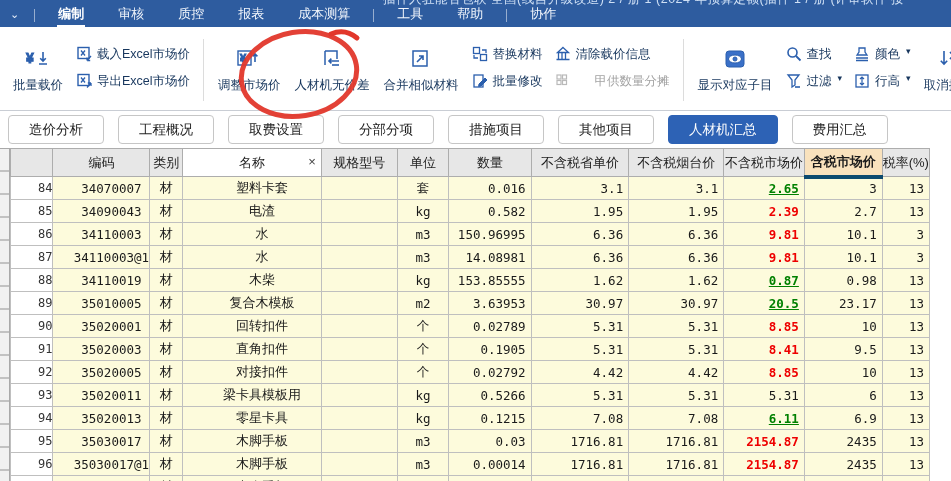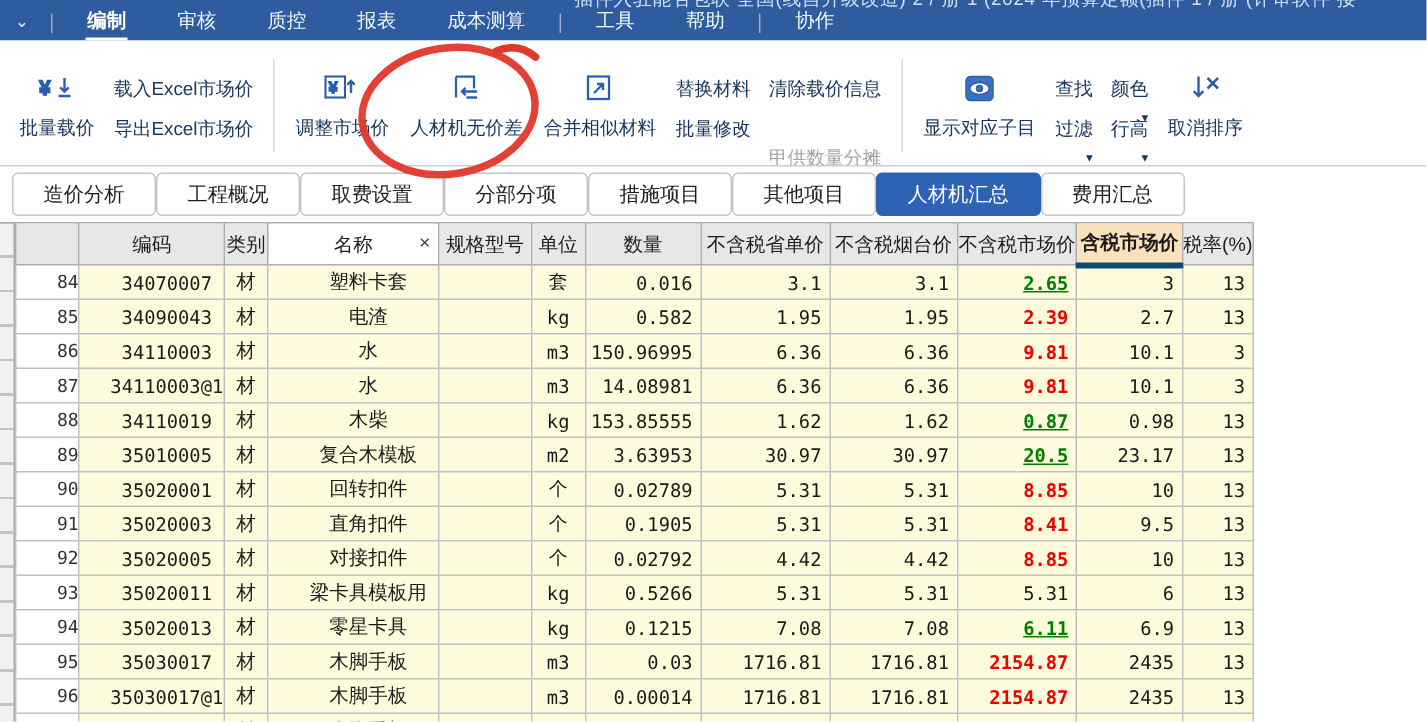--- a/index.html
+++ b/index.html
@@ -22,38 +22,38 @@
   
   .toolbar { position:absolute; top:27px; left:0; width:951px; height:83px; background:#fff;
     display:flex; align-items:center; padding:2px 0 0 6px; color:#17365d; overflow:hidden; }
   .tb-sep { width:1px; height:62px; background:#dcdcdc; margin:0 7px; flex:0 0 auto; }
   .tb-big { display:flex; flex-direction:column; align-items:center; justify-content:center;
     padding:2px 7px; cursor:pointer; flex:0 0 auto; }
   .tb-big .ic { height:28px; display:flex; align-items:center; justify-content:center; }
   .tb-big .lb { font-size:12.5px; margin-top:3px; }
   .tb-stack { display:flex; flex-direction:column; justify-content:center; gap:7px;
     padding:0 6px; flex:0 0 auto; }
-  .tb-mini { display:flex; align-items:flex-end; gap:5px; font-size:12.5px; cursor:pointer; height:20px;flex-direction:column; }
+  .tb-mini { display:flex; align-items:flex-start; gap:5px; font-size:12.5px; cursor:pointer; height:20px; }
   .tb-mini.disabled { color:#a3a3a3;gap:24px; }
   .tb-mini.disabled svg * { stroke:#b9b9b9 !important; fill-opacity:.4; }
   .caret { font-size:9px; color:#17365d; margin-left:1px; }
   svg.tbic { display:block; }
   svg.tbic * { stroke:#2b5fad; }
 
   
   .page-tabs { position:absolute; top:110px; left:0; width:951px; height:38px;
     border-top:1px solid #c9cdd4; background:#fff; display:flex; align-items:center;
-    padding-left:8px; }
+    padding-left:8px; gap:14px; }
   .ptab { height:29px; min-width:96px; padding:0 20px; display:flex; align-items:center;
     justify-content:center; font-size:13.5px; color:#1d1d1d; background:#fff;
     border:1px solid #c6c6c6; border-radius:4px; cursor:pointer; white-space:nowrap; }
   .ptab.active { background: var(--tab-blue,#2d62b5); color:#fff; border-color: var(--tab-blue,#2d62b5); }
 
   
-  .table-wrap { position:absolute; top:148px; left:0; width:836px; height:333px; display:flex; }
+  .table-wrap { position:absolute; top:148px; left:0; width:930px; height:333px; display:flex; }
   .left-strip { flex:0 0 10px; background:#f1f1f1; border-right:1px solid #a9a9a9; border-top:1px solid #a9a9a9;
     background-image:repeating-linear-gradient(to bottom, transparent 0 21px, #c2c2c2 21px 23px); }
   .grid-clip { flex:1; overflow:hidden; background:#fff; }
   table.grid { border-collapse:collapse; table-layout:fixed; }
   .grid th, .grid td { border:1px solid #bfbfbf; overflow:hidden; white-space:nowrap; }
   .grid thead th { height:28px; background:#e7e7e7; font-weight:normal; font-size:13px;
     color:#1c1c1c; border-color:#adadad; text-align:center; }
   .grid thead th.h-name { background:#fff; position:relative; }
   .grid thead th.h-name .x { position:absolute; right:5px; top:6px; font-size:13px;
     color:#444; cursor:pointer; line-height:1; }

